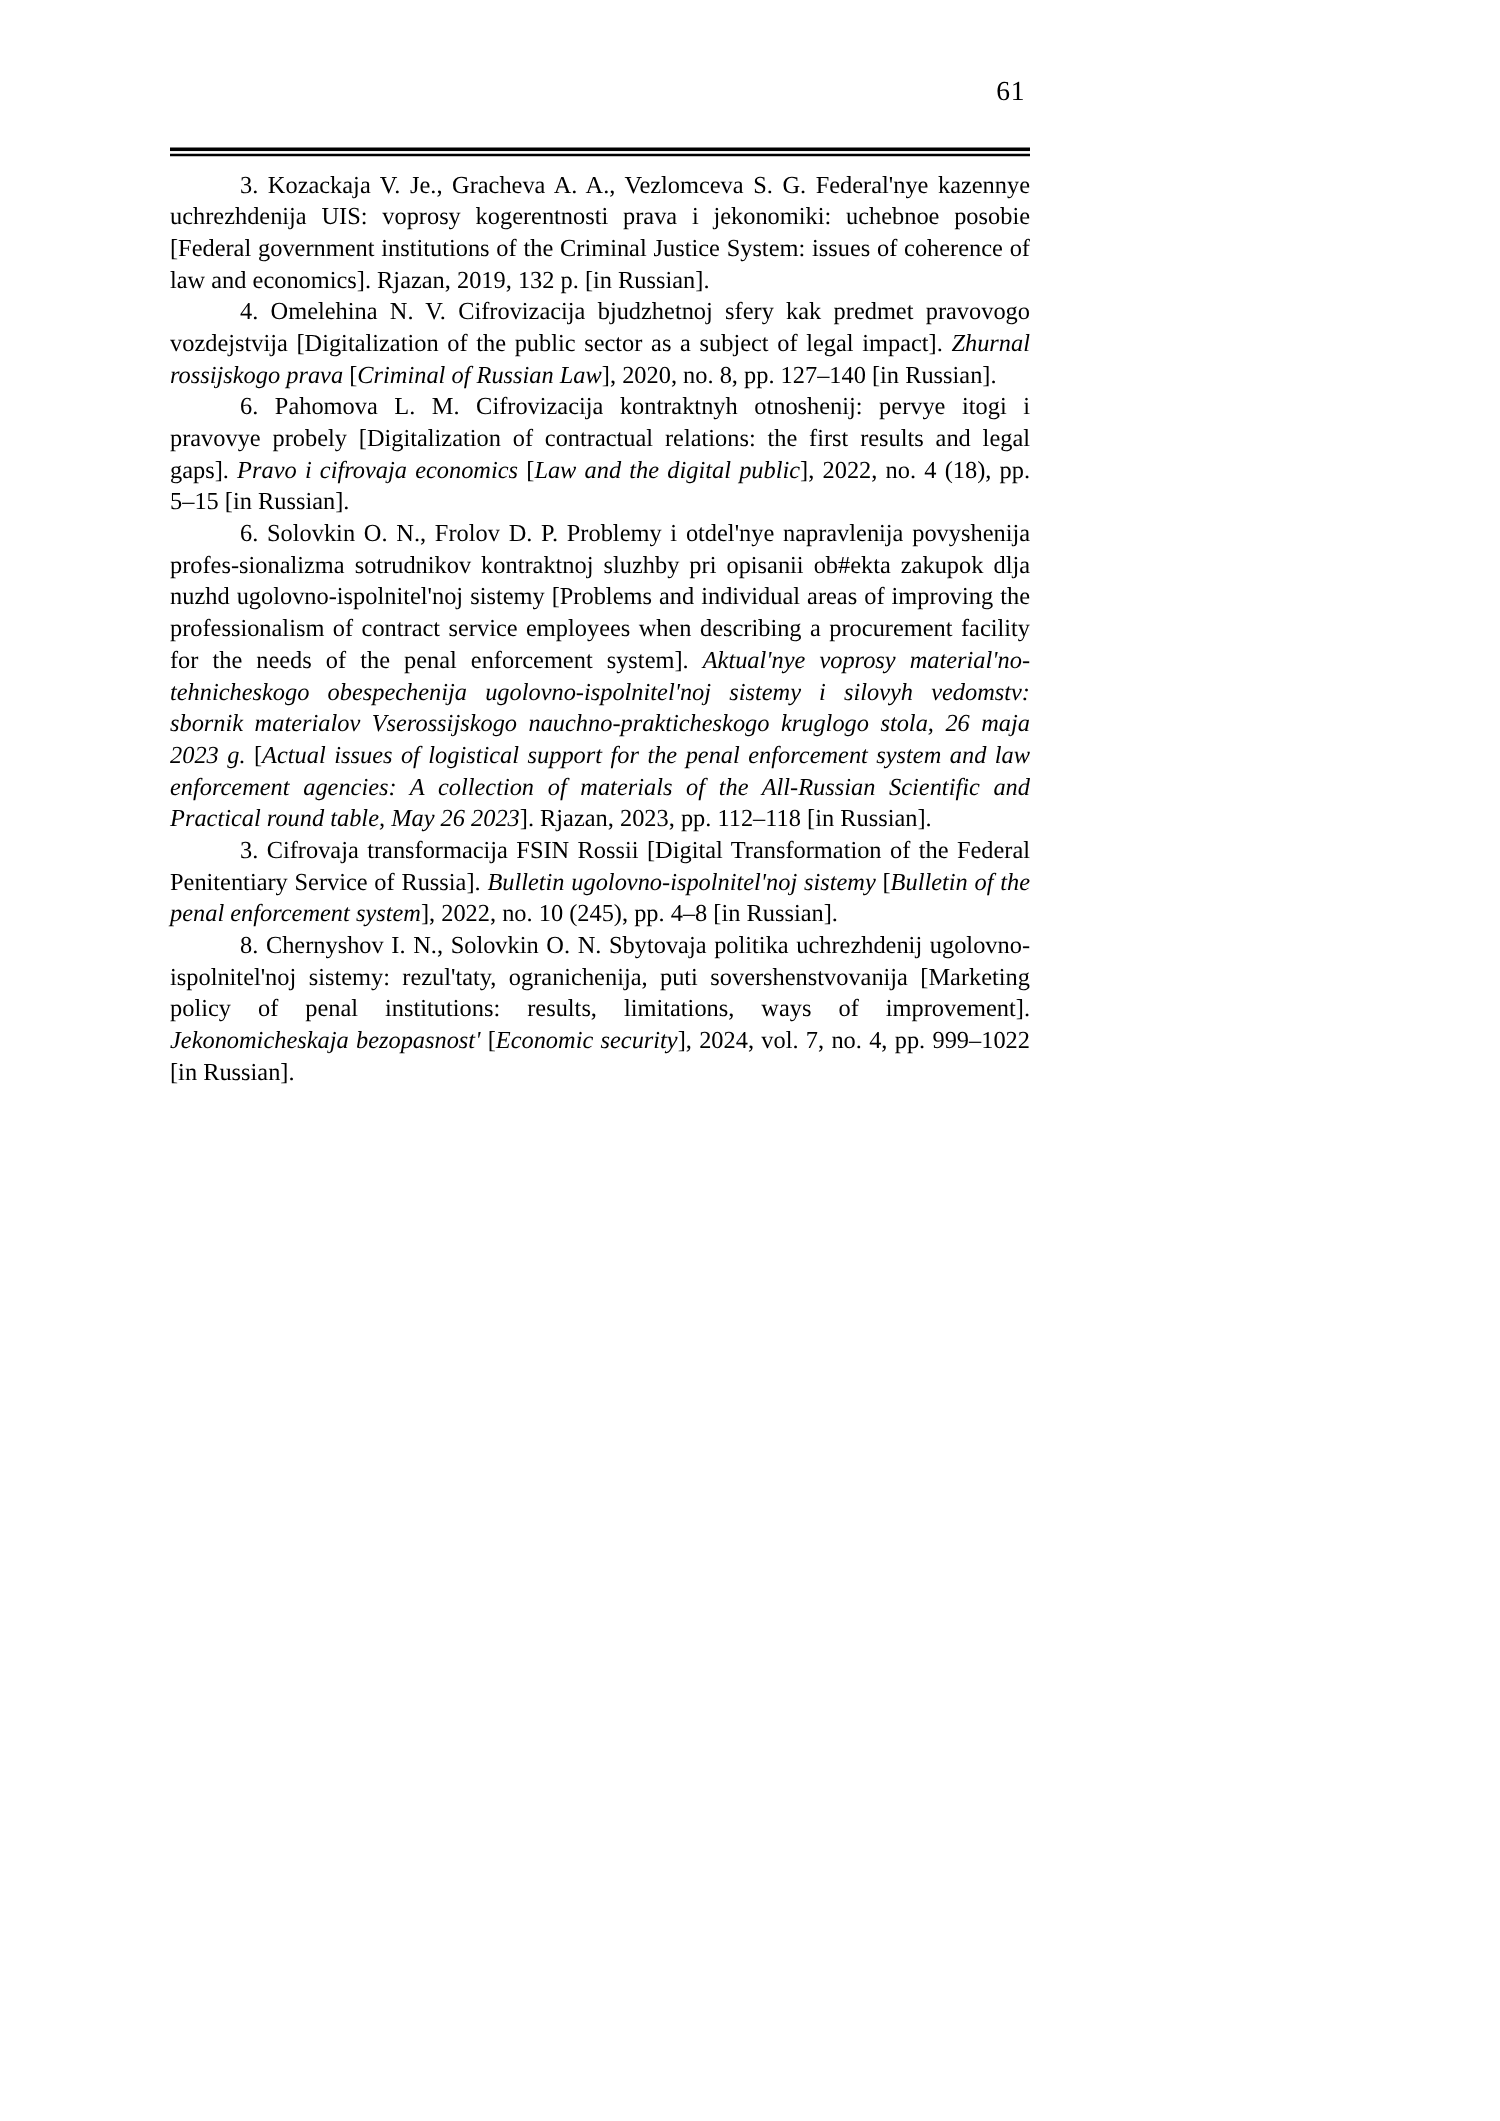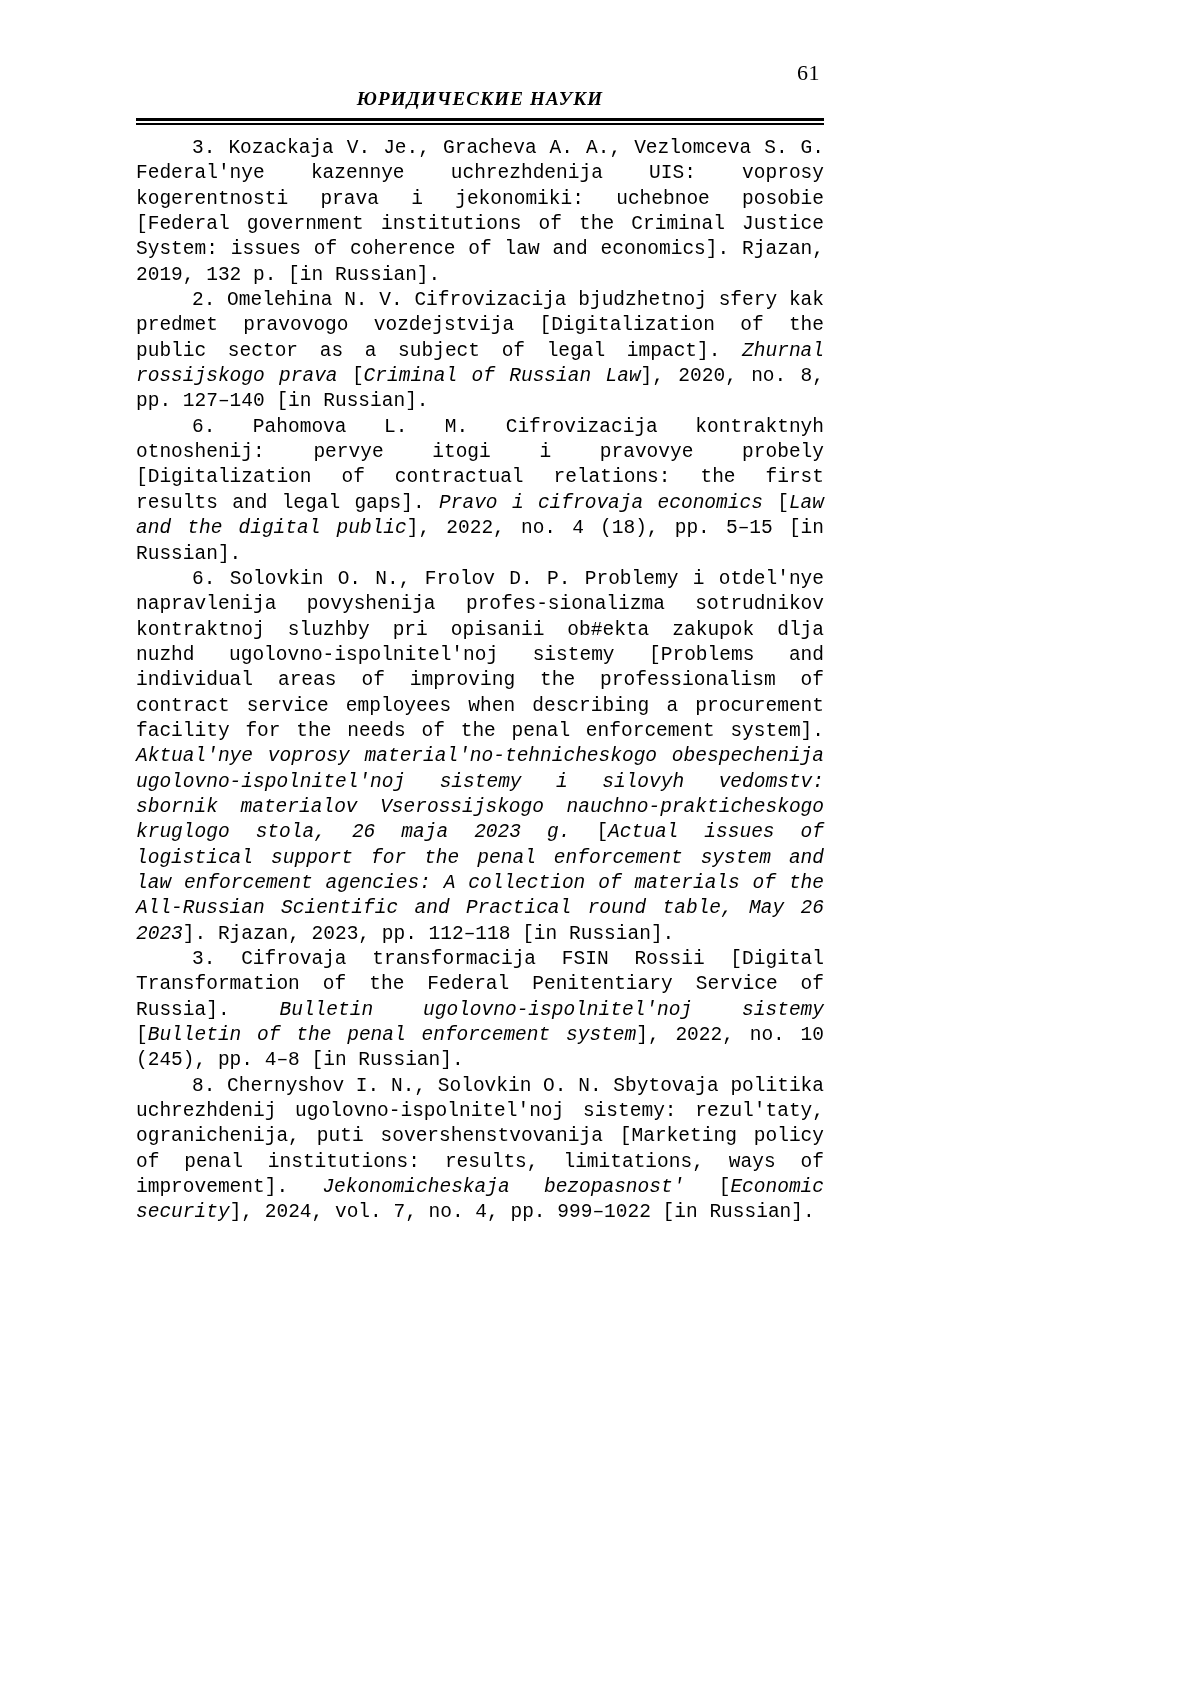--- a/index.html
+++ b/index.html
@@ -58,21 +58,20 @@
   }
   .rule-thin {
     height: 1.5px;
     background: #000;
   }
   .body-col {
     position: absolute;
     left: 136px;
     right: 136px;
     top: 136px;
-    font-family: Liberation Mono, monospace;
   }
   p.ref {
     margin: 0;
     text-align: justify;
     text-indent: 56px;
     font-size: 19.5px;
     line-height: 1.30;
     hyphens: none;
   }
   p.ref + p.ref {
@@ -80,30 +79,29 @@
   }
   .it { font-style: italic; }
 </style>
 </head>
 <body>
 
 <div class="page">
 
   <div class="page-number">61</div>
 
-  <div class="running-head">ЮРИДИЧЕСКИЕ НАУКИ</div>
 
   <div class="rule-block">
     <div class="rule-thick"></div>
     <div class="rule-gap"></div>
     <div class="rule-thin"></div>
   </div>
 
   <div class="body-col">
       <p class="ref" id="ref-3"><span>3. Kozackaja V. Je., Gracheva A. A., Vezlomceva S. G. Federal'nye kazennye uchrezhdenija UIS: voprosy kogerentnosti prava i jekonomiki: uchebnoe posobie [Federal government institutions of the Criminal Justice System: issues of coherence of law and economics]. Rjazan, 2019, 132 p. [in Russian].</span></p>
-      <p class="ref" id="ref-4"><span>2. Omelehina N. V. Cifrovizacija bjudzhetnoj sfery kak predmet pravovogo vozdejstvija [Digitalization of the public sector as a subject of legal impact]. </span><span class="it">Zhurnal rossijskogo prava </span><span>[</span><span class="it">Criminal of  Russian Law</span><span>], 2020, no. 8, pp. 127–140 [in Russian].</span></p>
+      <p class="ref" id="ref-4"><span>4. Omelehina N. V. Cifrovizacija bjudzhetnoj sfery kak predmet pravovogo vozdejstvija [Digitalization of the public sector as a subject of legal impact]. </span><span class="it">Zhurnal rossijskogo prava </span><span>[</span><span class="it">Criminal of  Russian Law</span><span>], 2020, no. 8, pp. 127–140 [in Russian].</span></p>
       <p class="ref" id="ref-5"><span>6. Pahomova L. M. Cifrovizacija kontraktnyh otnoshenij: pervye itogi i pravovye probely [Digitalization of contractual relations: the first results and legal gaps]. </span><span class="it">Pravo i cifrovaja economics </span><span>[</span><span class="it">Law and the digital public</span><span>], 2022, no. 4 (18), pp. 5–15 [in Russian].</span></p>
       <p class="ref" id="ref-6"><span>6. Solovkin O. N., Frolov D. P. Problemy i otdel'nye napravlenija povyshenija profes-sionalizma sotrudnikov kontraktnoj sluzhby pri opisanii ob#ekta zakupok dlja nuzhd ugolovno-ispolnitel'noj sistemy [Problems and individual areas of improving the professionalism of contract service employees when describing a procurement facility for the needs of the penal enforcement system]. </span><span class="it">Aktual'nye voprosy material'no-tehnicheskogo obespechenija ugolovno-ispolnitel'noj sistemy i silovyh vedomstv: sbornik materialov Vserossijskogo nauchno-prakticheskogo kruglogo stola, 26 maja 2023 g. </span><span>[</span><span class="it">Actual issues of logistical support for the penal enforcement system and law enforcement agencies: A collection of materials of the All-Russian Scientific and Practical round table, May 26 2023</span><span>]. Rjazan, 2023, pp. 112–118 [in Russian].</span></p>
       <p class="ref" id="ref-7"><span>3. Cifrovaja transformacija FSIN Rossii [Digital Transformation of the Federal Penitentiary Service of Russia]. </span><span class="it">Bulletin ugolovno-ispolnitel'noj sistemy </span><span>[</span><span class="it">Bulletin of the penal enforcement system</span><span>], 2022, no. 10 (245), pp. 4–8 [in Russian].</span></p>
       <p class="ref" id="ref-8"><span>8. Chernyshov I. N., Solovkin O. N. Sbytovaja politika uchrezhdenij ugolovno-ispolnitel'noj sistemy: rezul'taty, ogranichenija, puti sovershenstvovanija [Marketing policy of penal institutions: results, limitations, ways of improvement]. </span><span class="it">Jekonomicheskaja bezopasnost' </span><span>[</span><span class="it">Economic security</span><span>], 2024, vol. 7, no. 4, pp. 999–1022 [in Russian].</span></p>
     </div>
 
 </div>
 
 </body></html>

